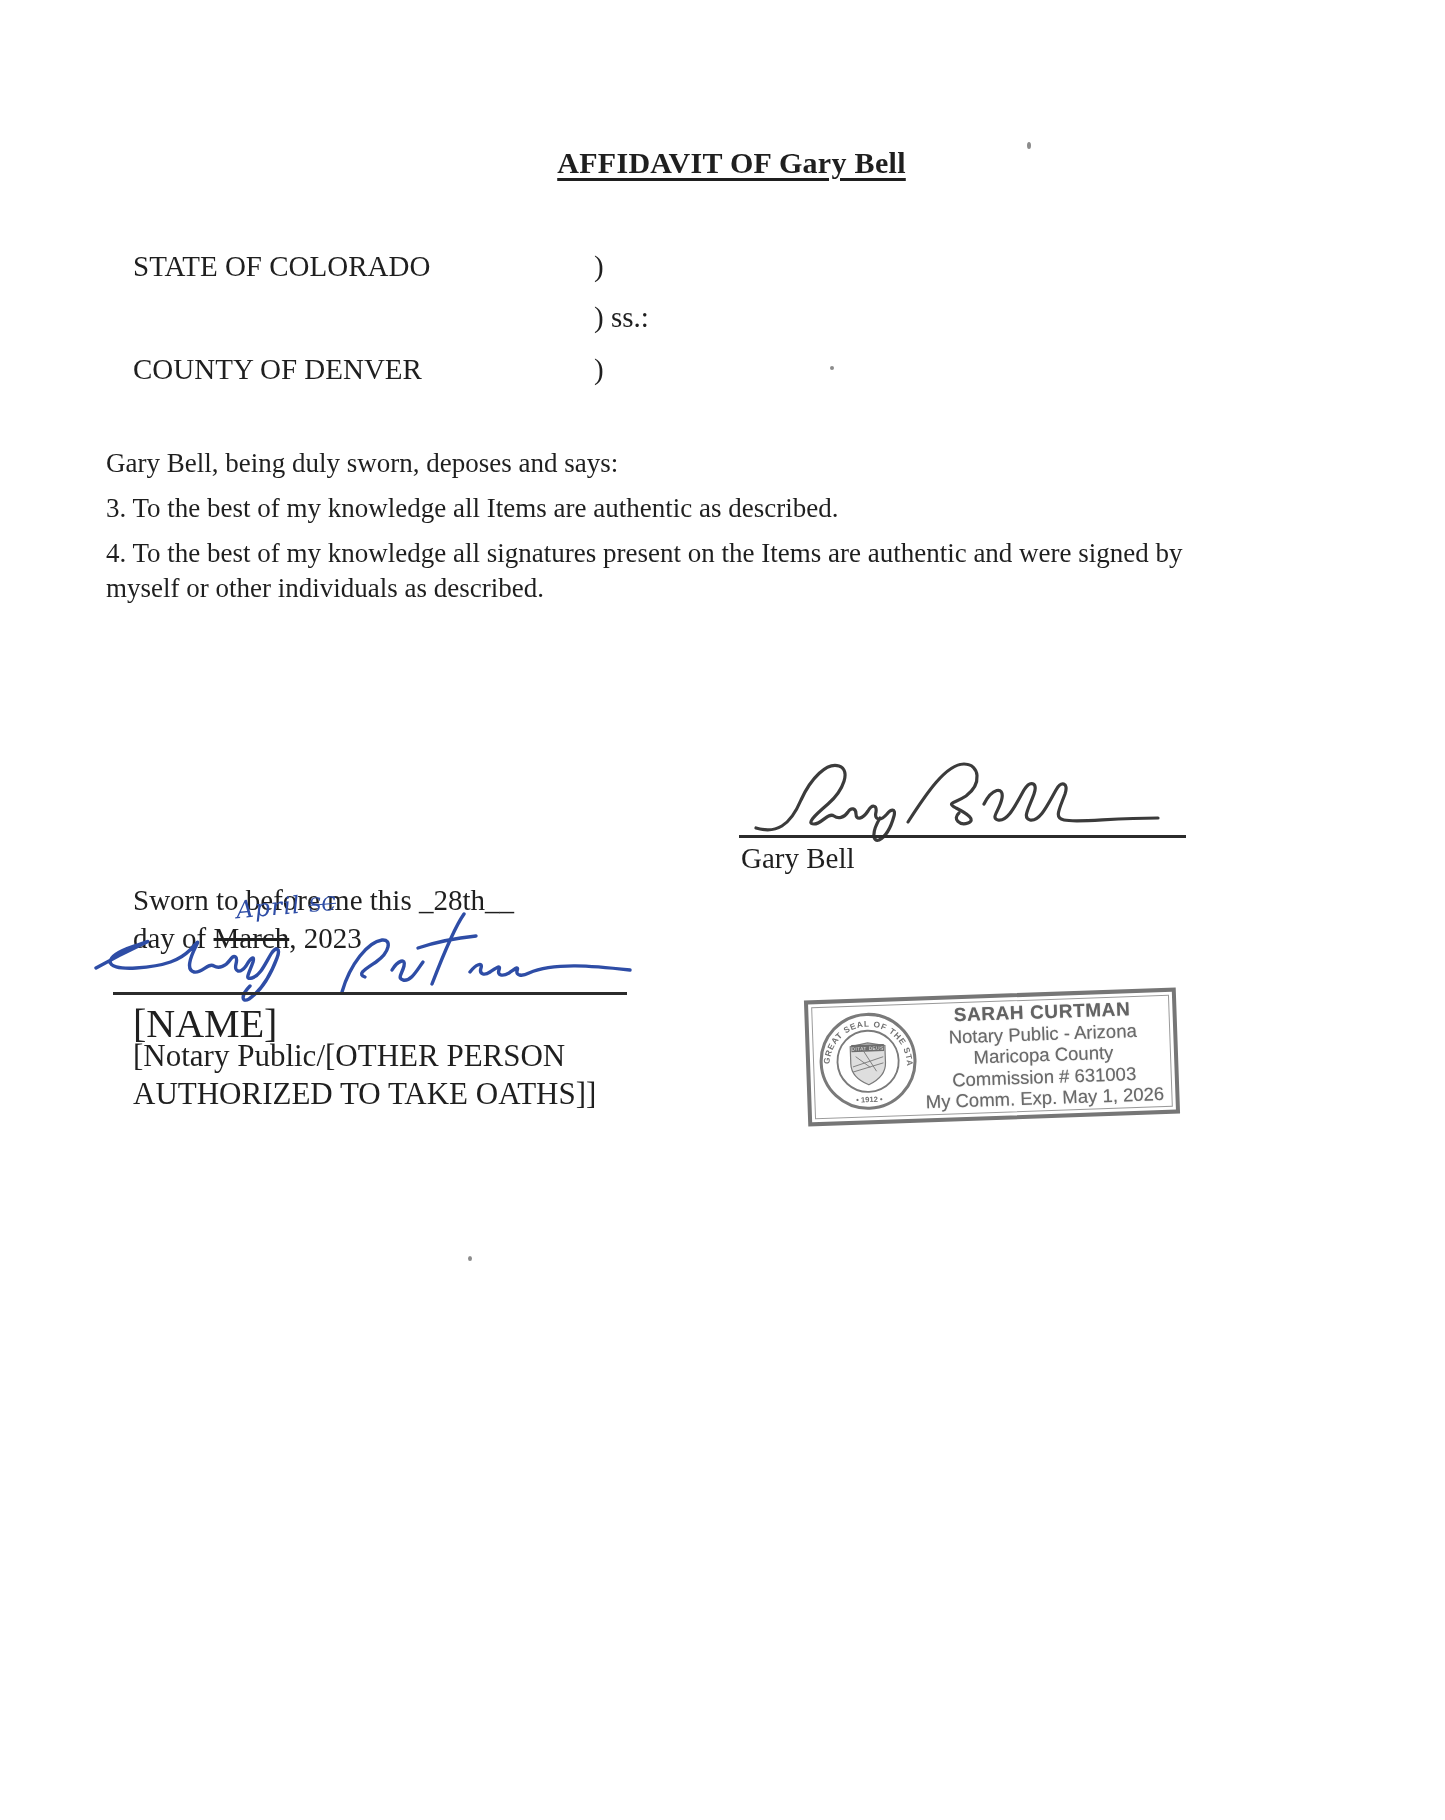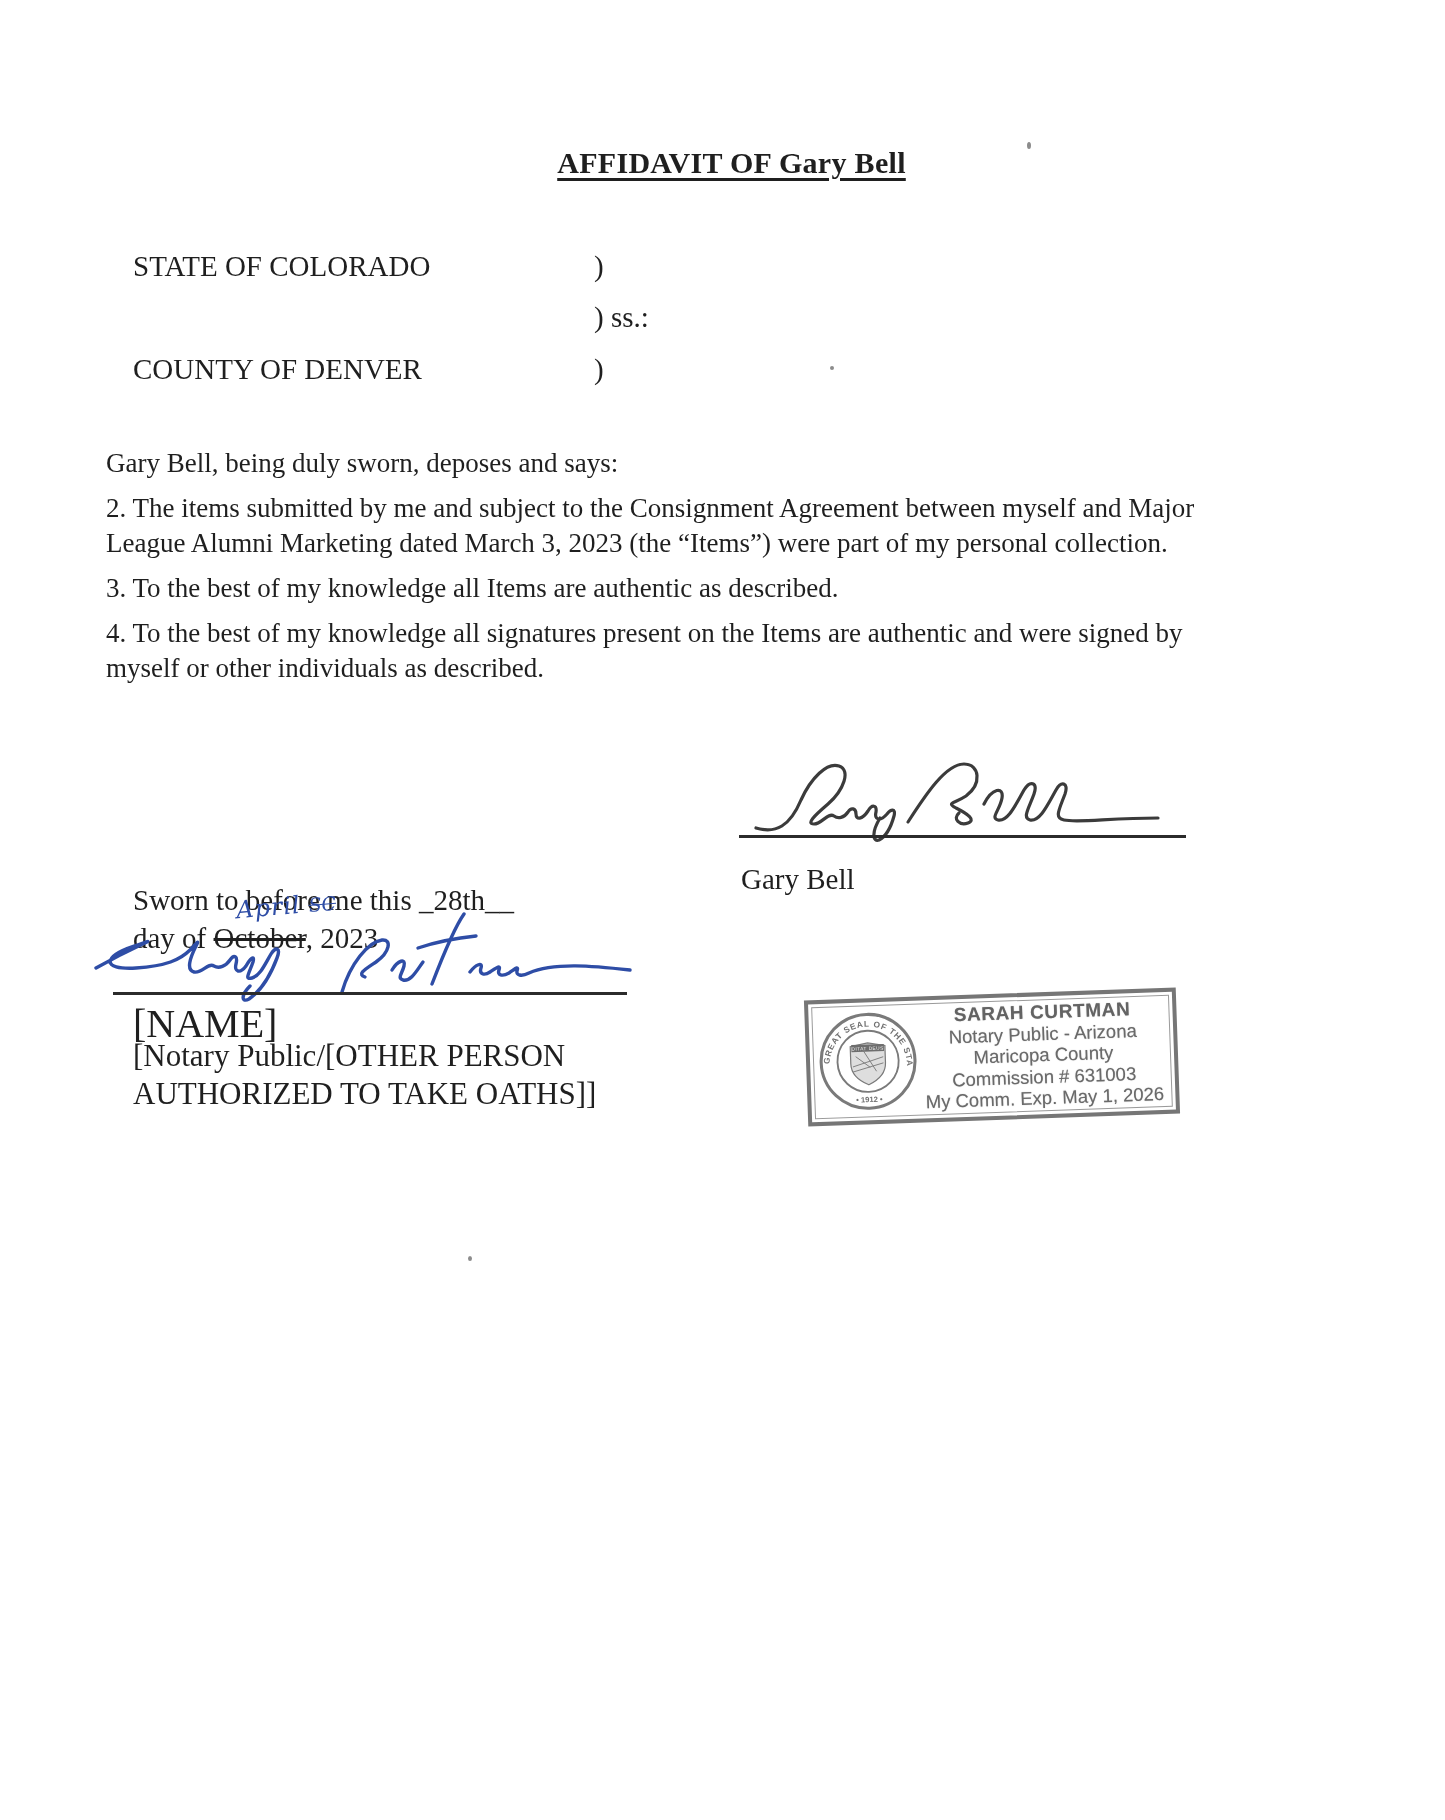--- a/index.html
+++ b/index.html
@@ -31,21 +31,21 @@
   .body-text {
     position:absolute; left:106px; top:446px; width:1130px;
     font-size:27px; line-height:35px;
   }
   .body-text p { margin:0 0 10px 0; }
 
   
   .sig-gary { position:absolute; left:748px; top:756px; }
   .sig-gary path { fill:none; stroke:#3b3b3b; stroke-width:3.2; stroke-linecap:round; stroke-linejoin:round; }
   .sig-line { position:absolute; left:739px; top:835px; width:447px; height:3px; background:#2b2b2b; }
-  .sig-printed { position:absolute; left:741px; top:863px; font-size:29px; }
+  .sig-printed { position:absolute; left:741px; top:842px; font-size:29px; }
 
   
   .jurat-line1 { position:absolute; left:133px; top:884px; font-size:29px; white-space:nowrap; }
   .jurat-line2 { position:absolute; left:133px; top:922px; font-size:29px; white-space:nowrap; }
   .struck { text-decoration:line-through; text-decoration-thickness:3px; }
   .correction { position:absolute; left:236px; top:892px; color:#2e4da6; transform:rotate(-5deg); white-space:nowrap; }
   .hw-month { font-family:"DejaVu Serif",serif; font-style:italic; font-size:24px; letter-spacing:1px; }
   .hw-initials { font-family:"DejaVu Serif",serif; font-style:italic; font-size:19px; margin-left:8px; text-decoration:line-through; }
   .sig-notary { position:absolute; left:92px; top:912px; }
   .sig-notary path { fill:none; stroke:#2e4da6; stroke-width:3.4; stroke-linecap:round; stroke-linejoin:round; }
@@ -98,40 +98,39 @@
       <span class="cap-paren">) ss.:</span>
     </div>
     <div class="cap-row" style="top:103px">
       <span>COUNTY OF DENVER</span>
       <span class="cap-paren">)</span>
     </div>
   </div>
 
   <div class="body-text">
     <p>Gary Bell, being duly sworn, deposes and says:</p>
-    <p>2. The items submitted by me and subject to the Consignment Agreement between myself and Major League Alumni Marketing dated March 3, 2023 (the “Items”) were part of my personal collection.</p>
     <p>3. To the best of my knowledge all Items are authentic as described.</p>
     <p>4. To the best of my knowledge all signatures present on the Items are authentic and were signed by myself or other individuals as described.</p>
   </div>
 
   <svg class="sig-gary" width="420" height="86" viewBox="0 0 420 86" aria-hidden="true">
     <path d="M8,72 C28,78 42,70 53,44 C63,22 79,6 91,10 C103,14 96,34 80,48 C66,60 58,68 66,68 C74,68 80,56 86,60 C90,63 96,62 100,56 C103,51 108,52 108,58 C108,64 114,64 120,55 C124,48 129,49 128,56 C126,64 132,66 139,58 C143,53 148,52 146,60 C143,71 139,80 131,84 C125,86 123,77 132,62"></path>
     <path d="M160,66 C178,38 198,8 216,8 C232,8 234,28 218,40 C206,48 198,46 208,52 C220,58 228,64 220,67 C212,70 204,63 211,57"></path>
     <path d="M236,48 C244,32 256,30 254,42 C252,54 242,62 250,64 C260,66 268,48 276,34 C282,24 290,26 286,38 C281,52 274,62 282,64 C292,66 300,48 308,34 C313,25 321,26 317,38 C311,54 306,62 316,64 C330,67 362,62 410,62"></path>
   </svg>
   <div class="sig-line"></div>
   <div class="sig-printed">Gary Bell</div>
 
   <div class="jurat-line1">
     <span>Sworn to before me this</span>
     <span>_28th__</span>
   </div>
   <div class="jurat-line2">
     <span>day of</span>
-    <span class="struck">October</span><span>, 2023</span>
+    <span class="struck">March</span><span>, 2023</span>
   </div>
   <div class="correction">
     <span class="hw-month">April</span><span class="hw-initials">SC</span>
   </div>
 
   <svg class="sig-notary" width="545" height="95" viewBox="0 0 545 95" aria-hidden="true">
     <path d="M4,56 C50,30 72,24 42,34 C12,44 8,58 44,56 C74,54 88,48 98,38 C104,32 108,26 104,34 C98,46 94,58 102,60 C110,62 116,50 122,54 C127,57 134,54 138,48 C142,42 146,44 144,52 C142,60 148,62 154,54 C158,47 163,42 161,50 C157,62 152,68 160,66 C168,64 173,52 179,42 C184,34 189,36 185,46 C179,62 170,78 157,87 C150,91 148,84 158,74"></path>
     <path d="M250,80 C258,52 276,30 290,28 C300,27 298,40 284,50 C272,58 265,62 273,65"></path>
     <path d="M300,58 C306,48 314,46 312,54 C310,62 305,66 311,68 C319,70 325,58 331,50"></path>
     <path d="M340,72 C350,46 362,16 372,2"></path>

